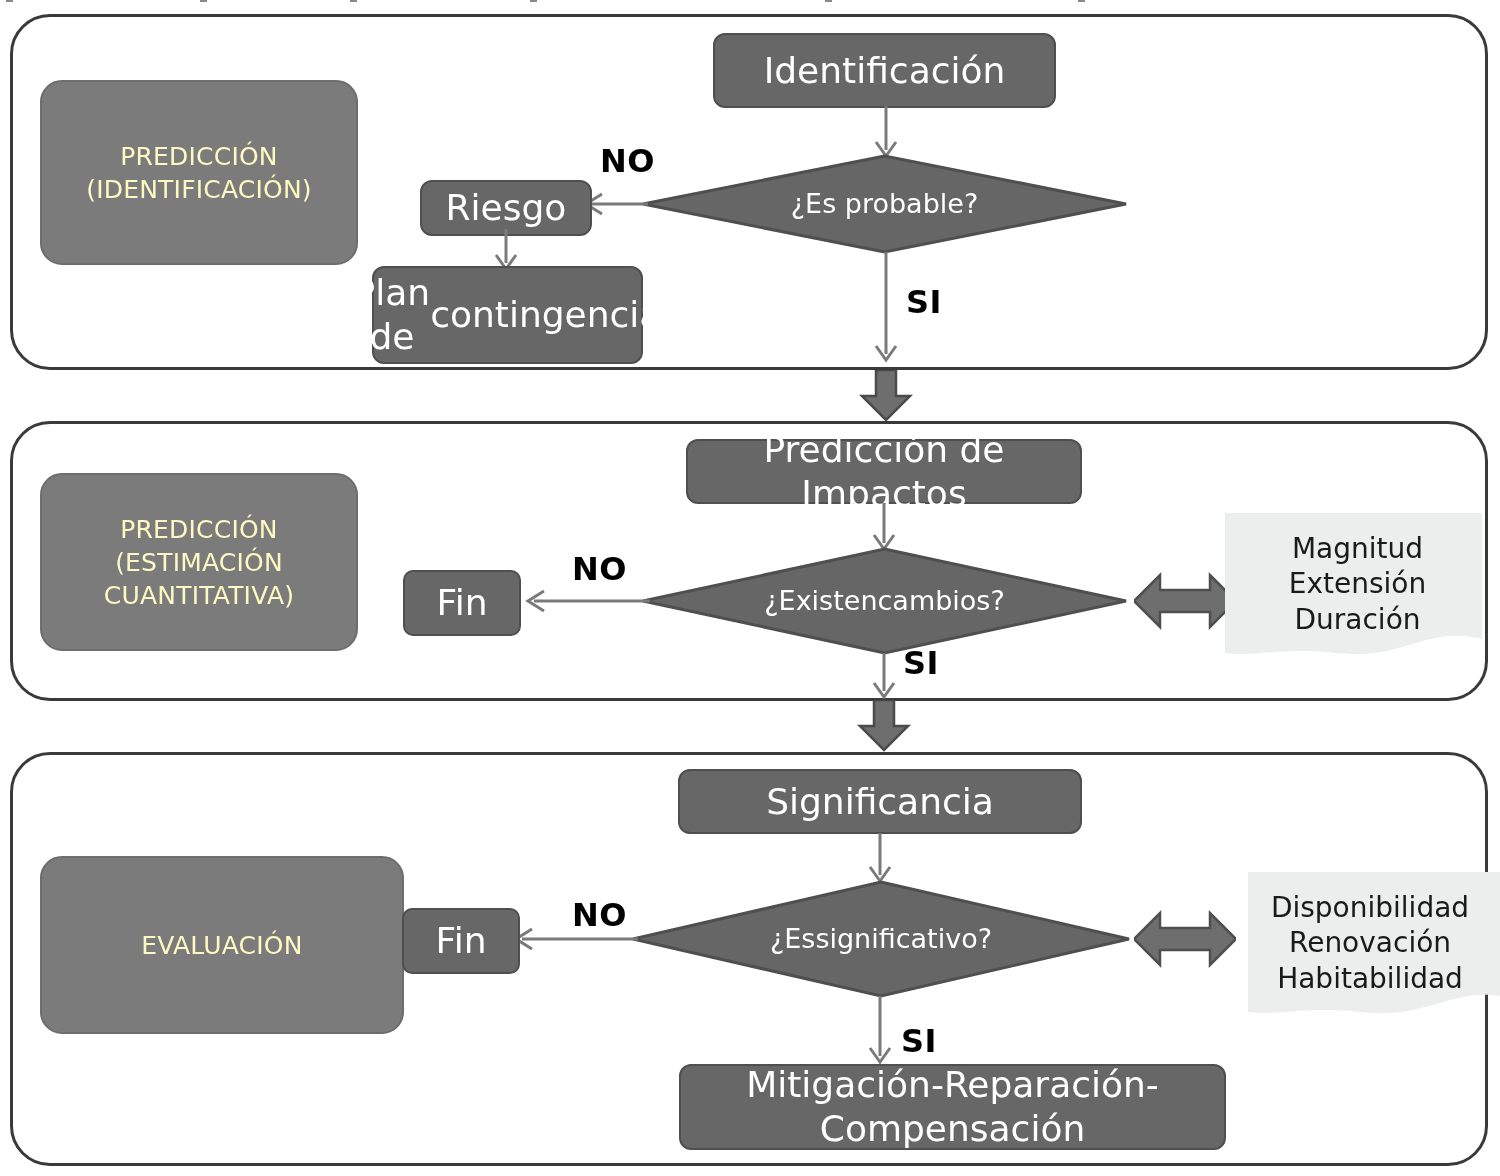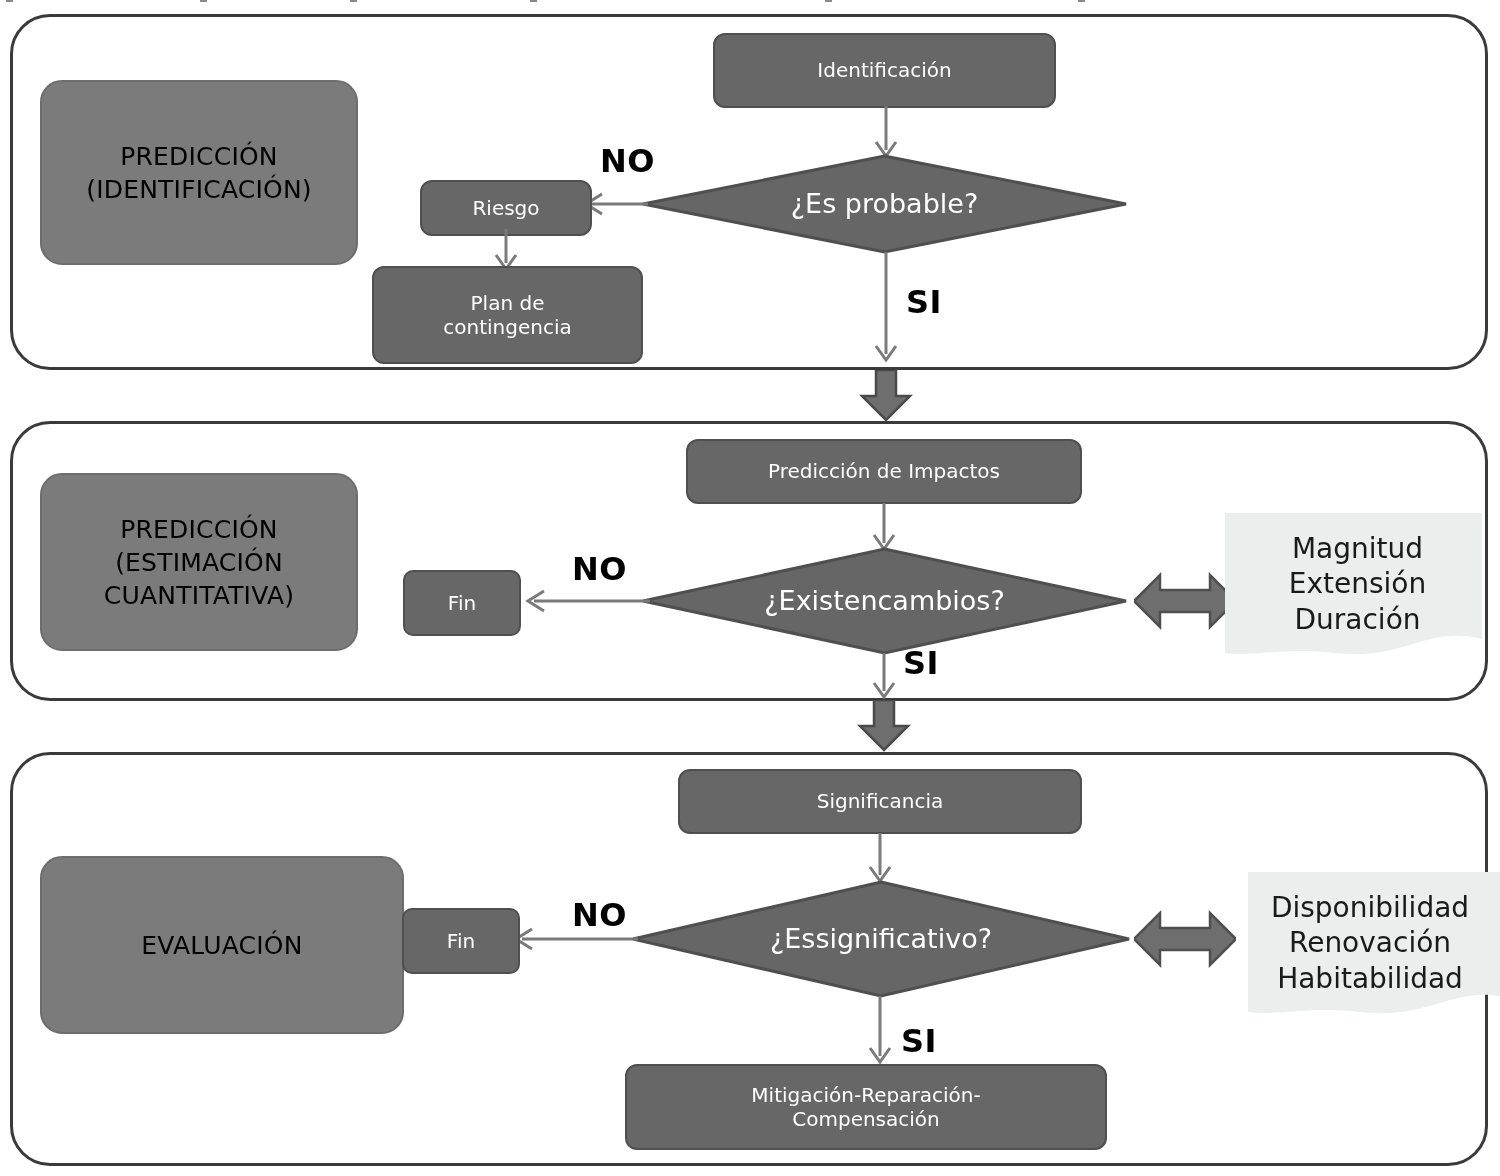--- a/index.html
+++ b/index.html
@@ -37,21 +37,21 @@
     background: #ffffff;
   }
 
   
   .stage-box {
     position: absolute;
     box-sizing: border-box;
     background: #7b7b7b;
     border: 2px solid #6d6d6d;
     border-radius: 22px;
-    color: #000000;
+    color: #fef9c3;
     display: flex;
     align-items: center;
     justify-content: center;
     text-align: center;
     line-height: 1.32;
     font-size: 25px;
     letter-spacing: .2px;
   }
 
   
@@ -60,21 +60,21 @@
     box-sizing: border-box;
     background: #676767;
     border: 2px solid #4f4f4f;
     border-radius: 12px;
     color: #ffffff;
     display: flex;
     align-items: center;
     justify-content: center;
     text-align: center;
     line-height: 1.22;
-    font-size: 20px;
+    font-size: 36px;
   }
   .node.pill { border-radius: 10px; }
 
   
   .diamond {
     position: absolute;
   }
   .diamond svg { display: block; }
   .diamond .dtext {
     position: absolute;
@@ -173,21 +173,21 @@
 
   <div class="node" style="left:420px; top:180px; width:172px; height:56px;">
     <span>Riesgo</span>
   </div>
 
   <svg class="conn" style="left:488px; top:229px;" width="36" height="44" viewBox="0 0 36 44">
     <line x1="18" y1="0" x2="18" y2="34" stroke="#7a7a7a" stroke-width="3"></line>
     <polyline points="8,26 18,40 28,26" fill="none" stroke="#7a7a7a" stroke-width="3"></polyline>
   </svg>
 
-  <div class="node" style="left:372px; top:266px; width:271px; height:98px; flex-direction:column;">
+  <div class="node" style="left:372px; top:266px; width:271px; height:98px; flex-direction:row;">
     <span>Plan de</span>
     <span>contingencia</span>
   </div>
 
   <svg class="conn" style="left:868px; top:252px;" width="36" height="112" viewBox="0 0 36 112">
     <line x1="18" y1="0" x2="18" y2="102" stroke="#7a7a7a" stroke-width="3"></line>
     <polyline points="8,94 18,108 28,94" fill="none" stroke="#7a7a7a" stroke-width="3"></polyline>
   </svg>
   <div class="branch-label" style="left:906px; top:283px;">SI</div>
 
@@ -306,18 +306,18 @@
       <span>Habitabilidad</span>
     </div>
   </div>
 
   <svg class="conn" style="left:862px; top:996px;" width="36" height="70" viewBox="0 0 36 70">
     <line x1="18" y1="0" x2="18" y2="60" stroke="#7a7a7a" stroke-width="3"></line>
     <polyline points="8,52 18,66 28,52" fill="none" stroke="#7a7a7a" stroke-width="3"></polyline>
   </svg>
   <div class="branch-label" style="left:901px; top:1022px;">SI</div>
 
-  <div class="node" style="left:625px; top:1064px; width:482px; height:86px; flex-direction:column;">
+  <div class="node" style="left:679px; top:1064px; width:547px; height:86px; flex-direction:column;">
     <span>Mitigación-Reparación-</span>
     <span>Compensación</span>
   </div>
 
 </div>
 
 </body></html>

